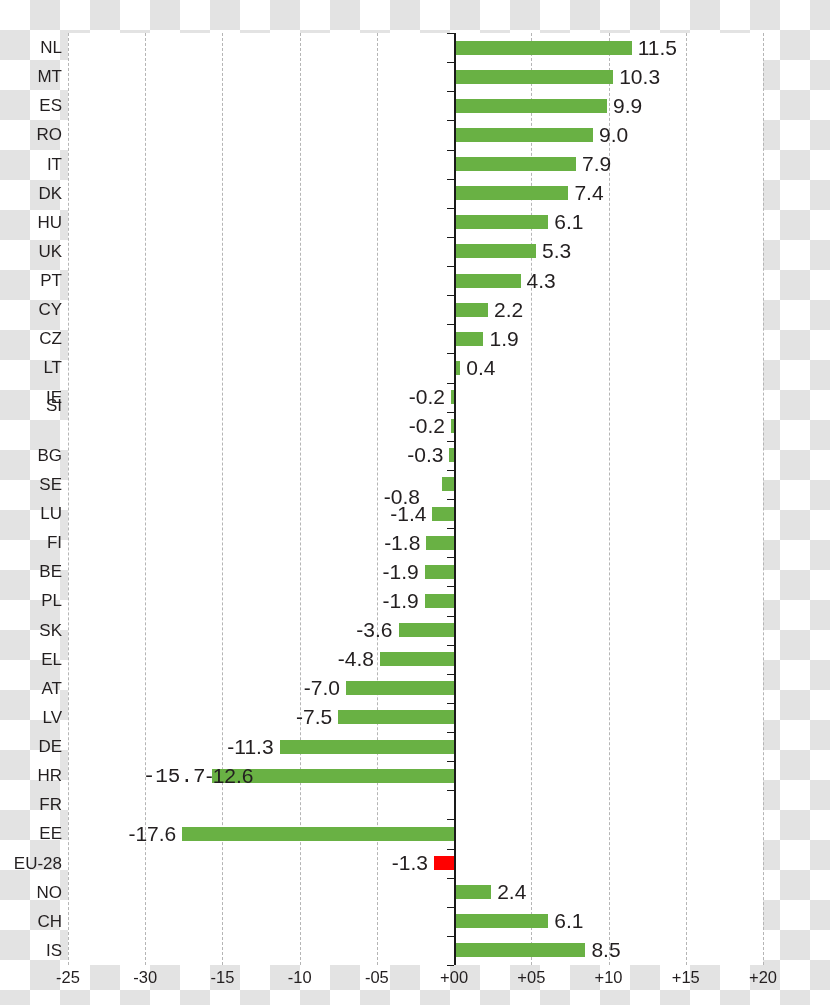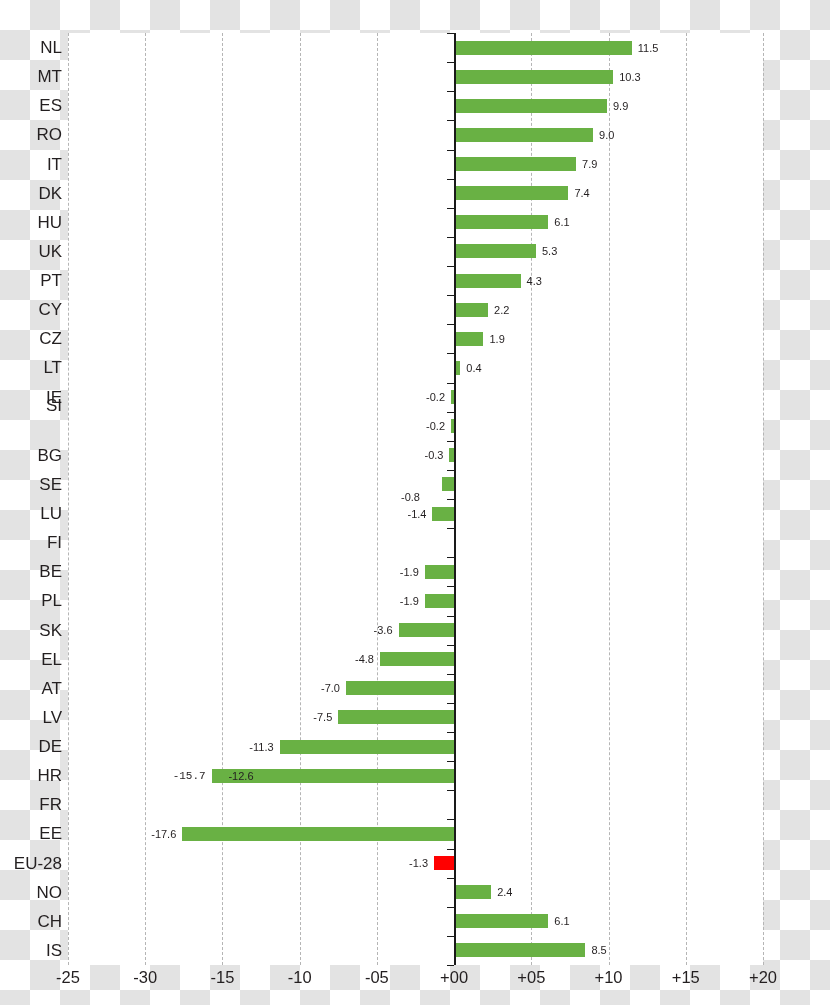--- a/index.html
+++ b/index.html
@@ -69,21 +69,21 @@
     z-index: 2;
   }
   .bar.negative-series {
     background: #ff0000;
   }
 
   .bar-label {
     position: absolute;
     top: 50%;
     transform: translateY(-50%);
-    font-size: 11px;
+    font-size: 21px;
     color: #231f20;
     white-space: nowrap;
     z-index: 3;
   }
 
   
   #y-axis-labels {
     position: absolute;
     left: 0;
     top: 33px;
@@ -263,20 +263,24 @@
         <div class="bar-label" style="right: 319.522px;">-0.3</div>
       </div>
       <div class="row" style="top: 436.875px; height: 29.125px;">
         <div class="bar" style="left: 373.756px; width: 12.3556px;"></div>
         <div class="bar-label" style="right: 343px; margin-top: 13px;">-0.8</div>
       </div>
       <div class="row" style="top: 466px; height: 29.125px;">
         <div class="bar" style="left: 364.489px; width: 21.6222px;"></div>
         <div class="bar-label" style="right: 336.511px;">-1.4</div>
       </div>
+      <div class="row" style="top: 495.125px; height: 29.125px;">
+        <div class="bar" style="left: 358.311px; width: 27.8px;"></div>
+        <div class="bar-label" style="right: 342.689px;">-1.8</div>
+      </div>
       <div class="row" style="top: 524.25px; height: 29.125px;">
         <div class="bar" style="left: 356.767px; width: 29.3444px;"></div>
         <div class="bar-label" style="right: 344.233px;">-1.9</div>
       </div>
       <div class="row" style="top: 553.375px; height: 29.125px;">
         <div class="bar" style="left: 356.767px; width: 29.3444px;"></div>
         <div class="bar-label" style="right: 344.233px;">-1.9</div>
       </div>
       <div class="row" style="top: 582.5px; height: 29.125px;">
         <div class="bar" style="left: 330.511px; width: 55.6px;"></div>

